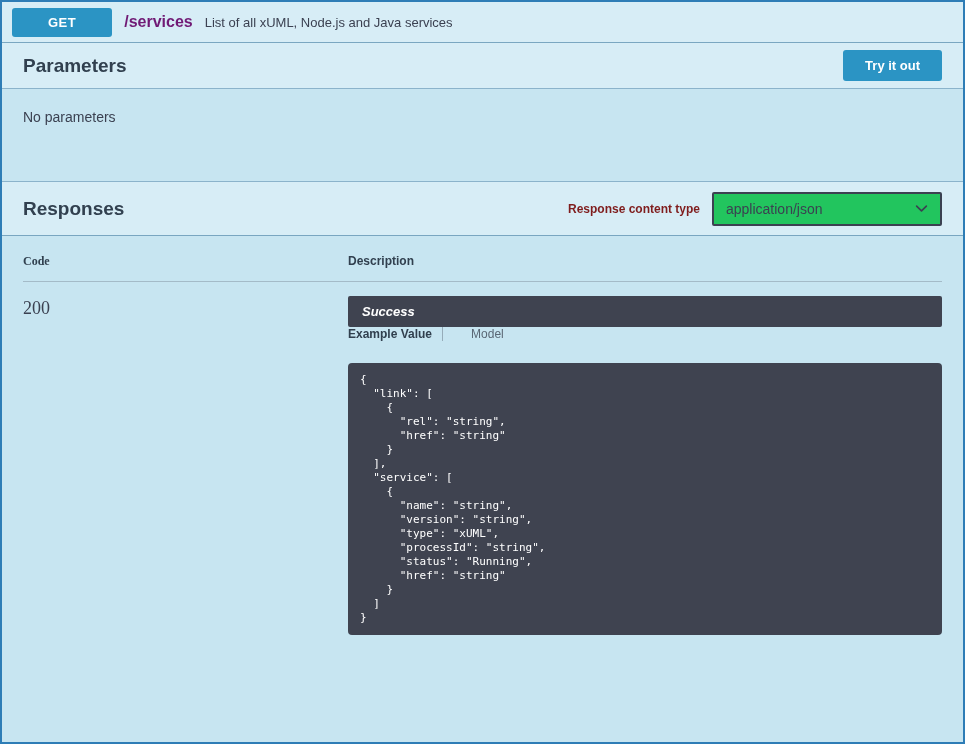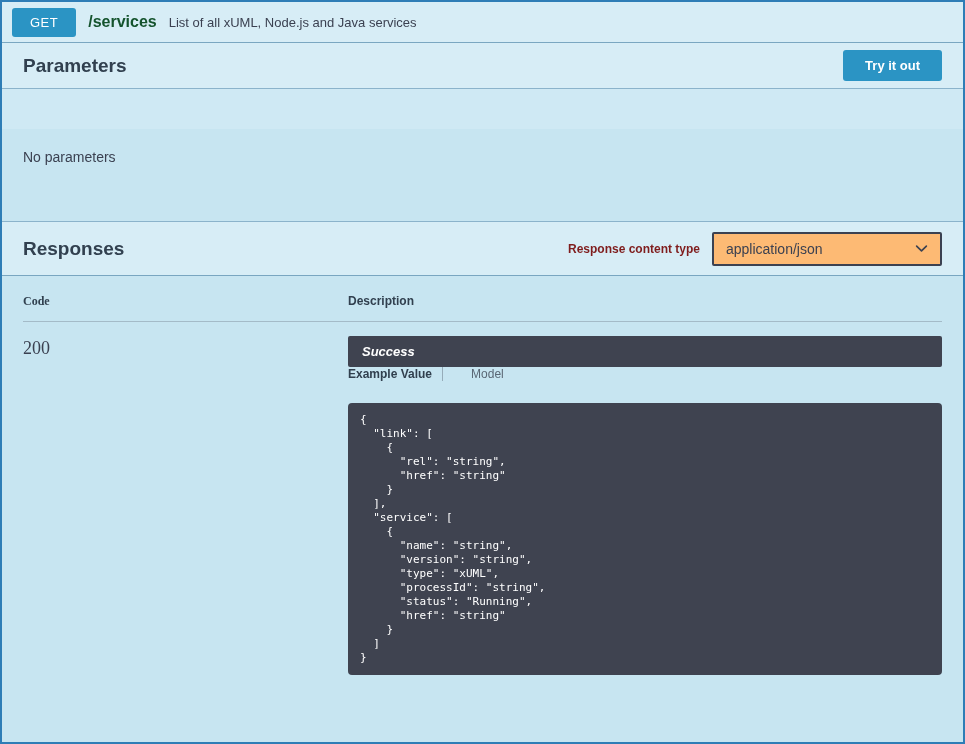--- a/index.html
+++ b/index.html
@@ -26,30 +26,30 @@
     align-items:center;
     gap:12px;
     padding:0 10px;
     background:#d7edf6;
     border-bottom:1px solid rgba(46,109,150,.55);
     cursor:pointer;
   }
   .method-badge {
     background:#2b94c4;
     color:#ffffff;
-    font-weight:normal;
-    font-size:13px;
-    padding:7px 18px;
+    font-weight:bold;
+    font-size:13px;
+    padding:7px 36px;
     border-radius:3px;
     letter-spacing:.5px;
   }
   .endpoint-path {
     font-size:16px;
     font-weight:bold;
-    color:#14532d;
+    color:#701a75;
   }
   .endpoint-summary {
     font-size:13px;
     color:#3b4151;
   }
 
   
   .description-row {
     background:#d7edf6;
     padding:17px 21px;
@@ -90,38 +90,37 @@
     border-radius:3px;
     cursor:pointer;
   }
 
   
   .parameters-body {
     background:#c7e5f1;
     padding:20px 21px;
     height:92px;
     font-size:14px;
-    margin-top:40px;
   }
 
   
   .content-type-wrap {
     display:flex;
     align-items:center;
     gap:12px;
   }
   .content-type-label {
     font-size:12px;
     font-weight:bold;
     color:#7f1d1d;
   }
   .select-box {
     width:230px;
     height:34px;
-    background:#fdba74;
+    background:#22c55e;
     border:2px solid #3b4151;
     border-radius:2px;
     display:flex;
     align-items:center;
     justify-content:space-between;
     padding:0 12px;
     font-size:14px;
     cursor:pointer;
   }
   .chev { display:inline-flex; }

